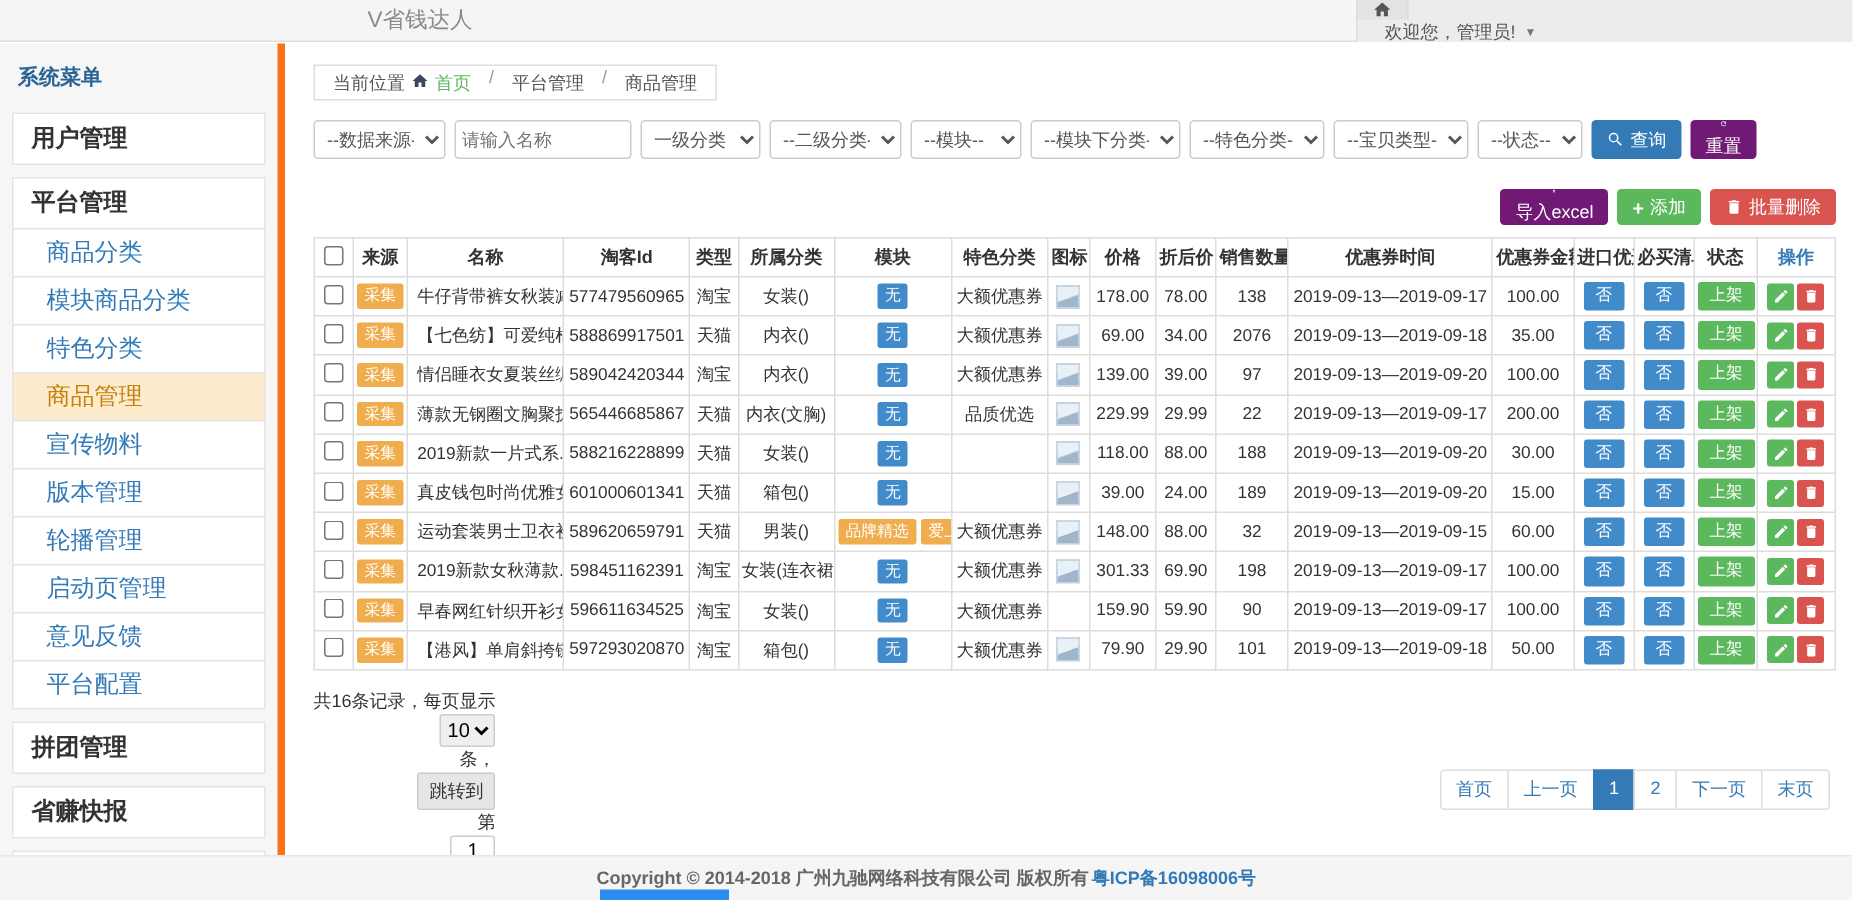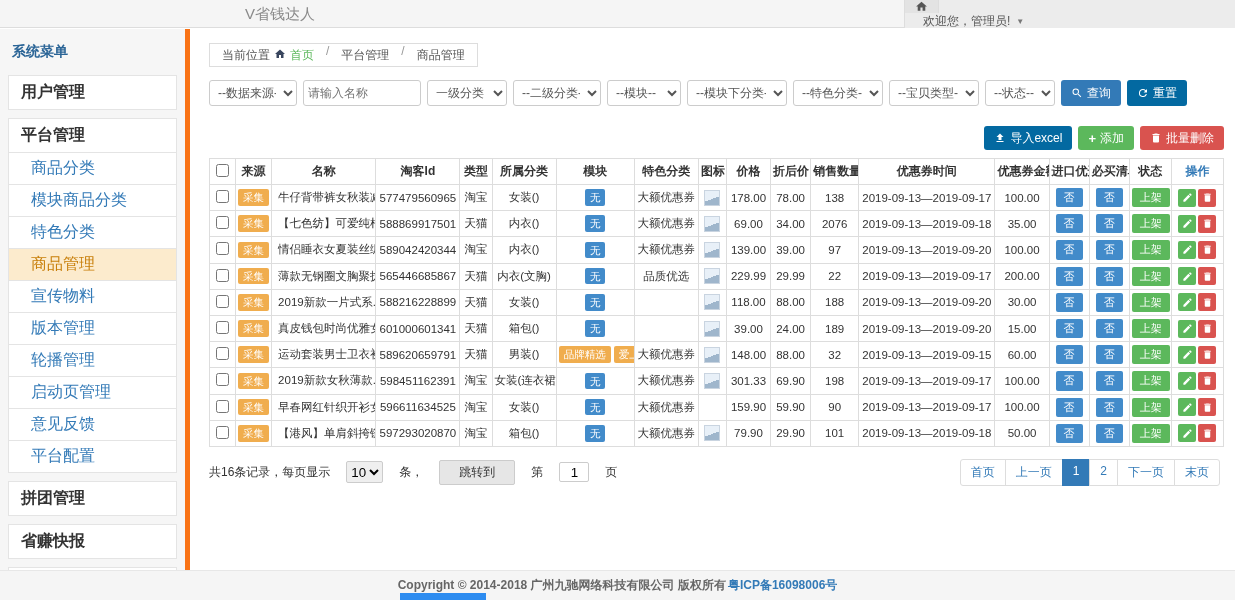--- a/index.html
+++ b/index.html
@@ -30,21 +30,21 @@
   .bc-sep { color:#999; }
   .bc-home-ico svg { width:12px; height:12px; fill:#39465e; }
   .bc-home { color:#5cb85c; text-decoration:none; }
   
   .filter-bar { margin-top:13px; display:flex; align-items:center; gap:6px; }
   #filter-controls { display:contents; }
   .filter-bar select, .filter-bar input { height:26px; border:1px solid #ccc; border-radius:3px; font-size:12px; color:#555; padding:0 4px; background:#fff; font-family:inherit; }
   .btn { height:26px; border:none; border-radius:3px; color:#fff; font-size:12px; padding:0 10px; display:inline-flex; align-items:center; gap:4px; cursor:pointer; font-family:inherit; }
   .btn svg { width:12px; height:12px; fill:#fff; }
   .btn-blue { background:#337ab7; }
-  .btn-cyan { background:#0369a1; }
+  .btn-cyan { background:#701a75;flex-direction:column; }
   .btn-green { background:#5cb85c; }
   .btn-red { background:#d9534f; }
   
   .toolbar { display:flex; justify-content:flex-end; gap:6px; margin-top:20px; }
   .toolbar .btn { height:24px; }
   .plus-ico { font-weight:bold; font-size:13px; line-height:1; }
   
   .grid { width:100%; border-collapse:collapse; margin-top:8px; table-layout:fixed; font-size:11.5px; }
   .grid th, .grid td { border:1px solid #ddd; text-align:center; padding:3px 2px; height:26px; overflow:hidden; white-space:nowrap; vertical-align:middle; }
   .grid th { font-weight:bold; font-size:12px; color:#333; }
@@ -56,24 +56,24 @@
   .mini { display:inline-block; border:none; border-radius:2px; color:#fff; font-size:11px; padding:3px 8px; line-height:1.2; cursor:pointer; font-family:inherit; }
   .mini-blue { background:#428bca; }
   .mini-green { background:#5cb85c; }
   .icon-btn { width:18px; height:18px; border:none; border-radius:2px; display:inline-flex; align-items:center; justify-content:center; cursor:pointer; margin:0 1px; vertical-align:middle; }
   .icon-btn.green { background:#5cb85c; }
   .icon-btn.red { background:#d9534f; }
   .icon-btn svg { width:11px; height:11px; fill:#fff; }
   .thumb { display:inline-block; width:16px; height:16px; border:1px solid #c9d4e0; background:linear-gradient(160deg,#e8f0f8 55%,#9fb6cc 55%); vertical-align:middle; }
   
   .pager-row { display:flex; justify-content:space-between; align-items:center; margin-top:12px; }
-  .pager-info { display:flex; align-items:center; gap:16px; color:#333; }
+  .pager-info { display:flex; align-items:flex-end; gap:0; color:#333;flex-direction:column; }
   .pager-info select { height:22px; border:1px solid #ccc; border-radius:2px; font-family:inherit; }
   .pager-info input { width:30px; height:20px; border:1px solid #ccc; border-radius:2px; text-align:center; font-family:inherit; }
-  .jump-btn { background:#e6e6e6; border:1px solid #ccc; border-radius:2px; padding:3px 19px; color:#333; cursor:pointer; font-family:inherit; font-size:12px; }
+  .jump-btn { background:#e6e6e6; border:1px solid #ccc; border-radius:2px; padding:3px 7px; color:#333; cursor:pointer; font-family:inherit; font-size:12px; }
   .pager { display:flex; margin-right:4px; }
   .pager a { border:1px solid #ddd; padding:4px 10px; background:#fff; color:#337ab7; margin-left:-1px; cursor:pointer; text-decoration:none; }
   .pager a:first-child { border-radius:3px 0 0 3px; margin-left:0; }
   .pager a:last-child { border-radius:0 3px 3px 0; }
   .pager a.active { background:#337ab7; border-color:#337ab7; color:#fff; }
   
   .footer { position:absolute; left:0; right:0; bottom:0; height:30px; background:#f5f5f5; border-top:1px solid #e7e7e7; display:flex; align-items:center; justify-content:center; color:#666; z-index:4;font-weight:bold; }
   .footer a { color:#337ab7; text-decoration:none; margin-left:2px; }
   .bottom-blue-bar { position:absolute; left:400px; bottom:0; width:86px; height:7px; background:#2d8cf0; z-index:6; }
 </style>

